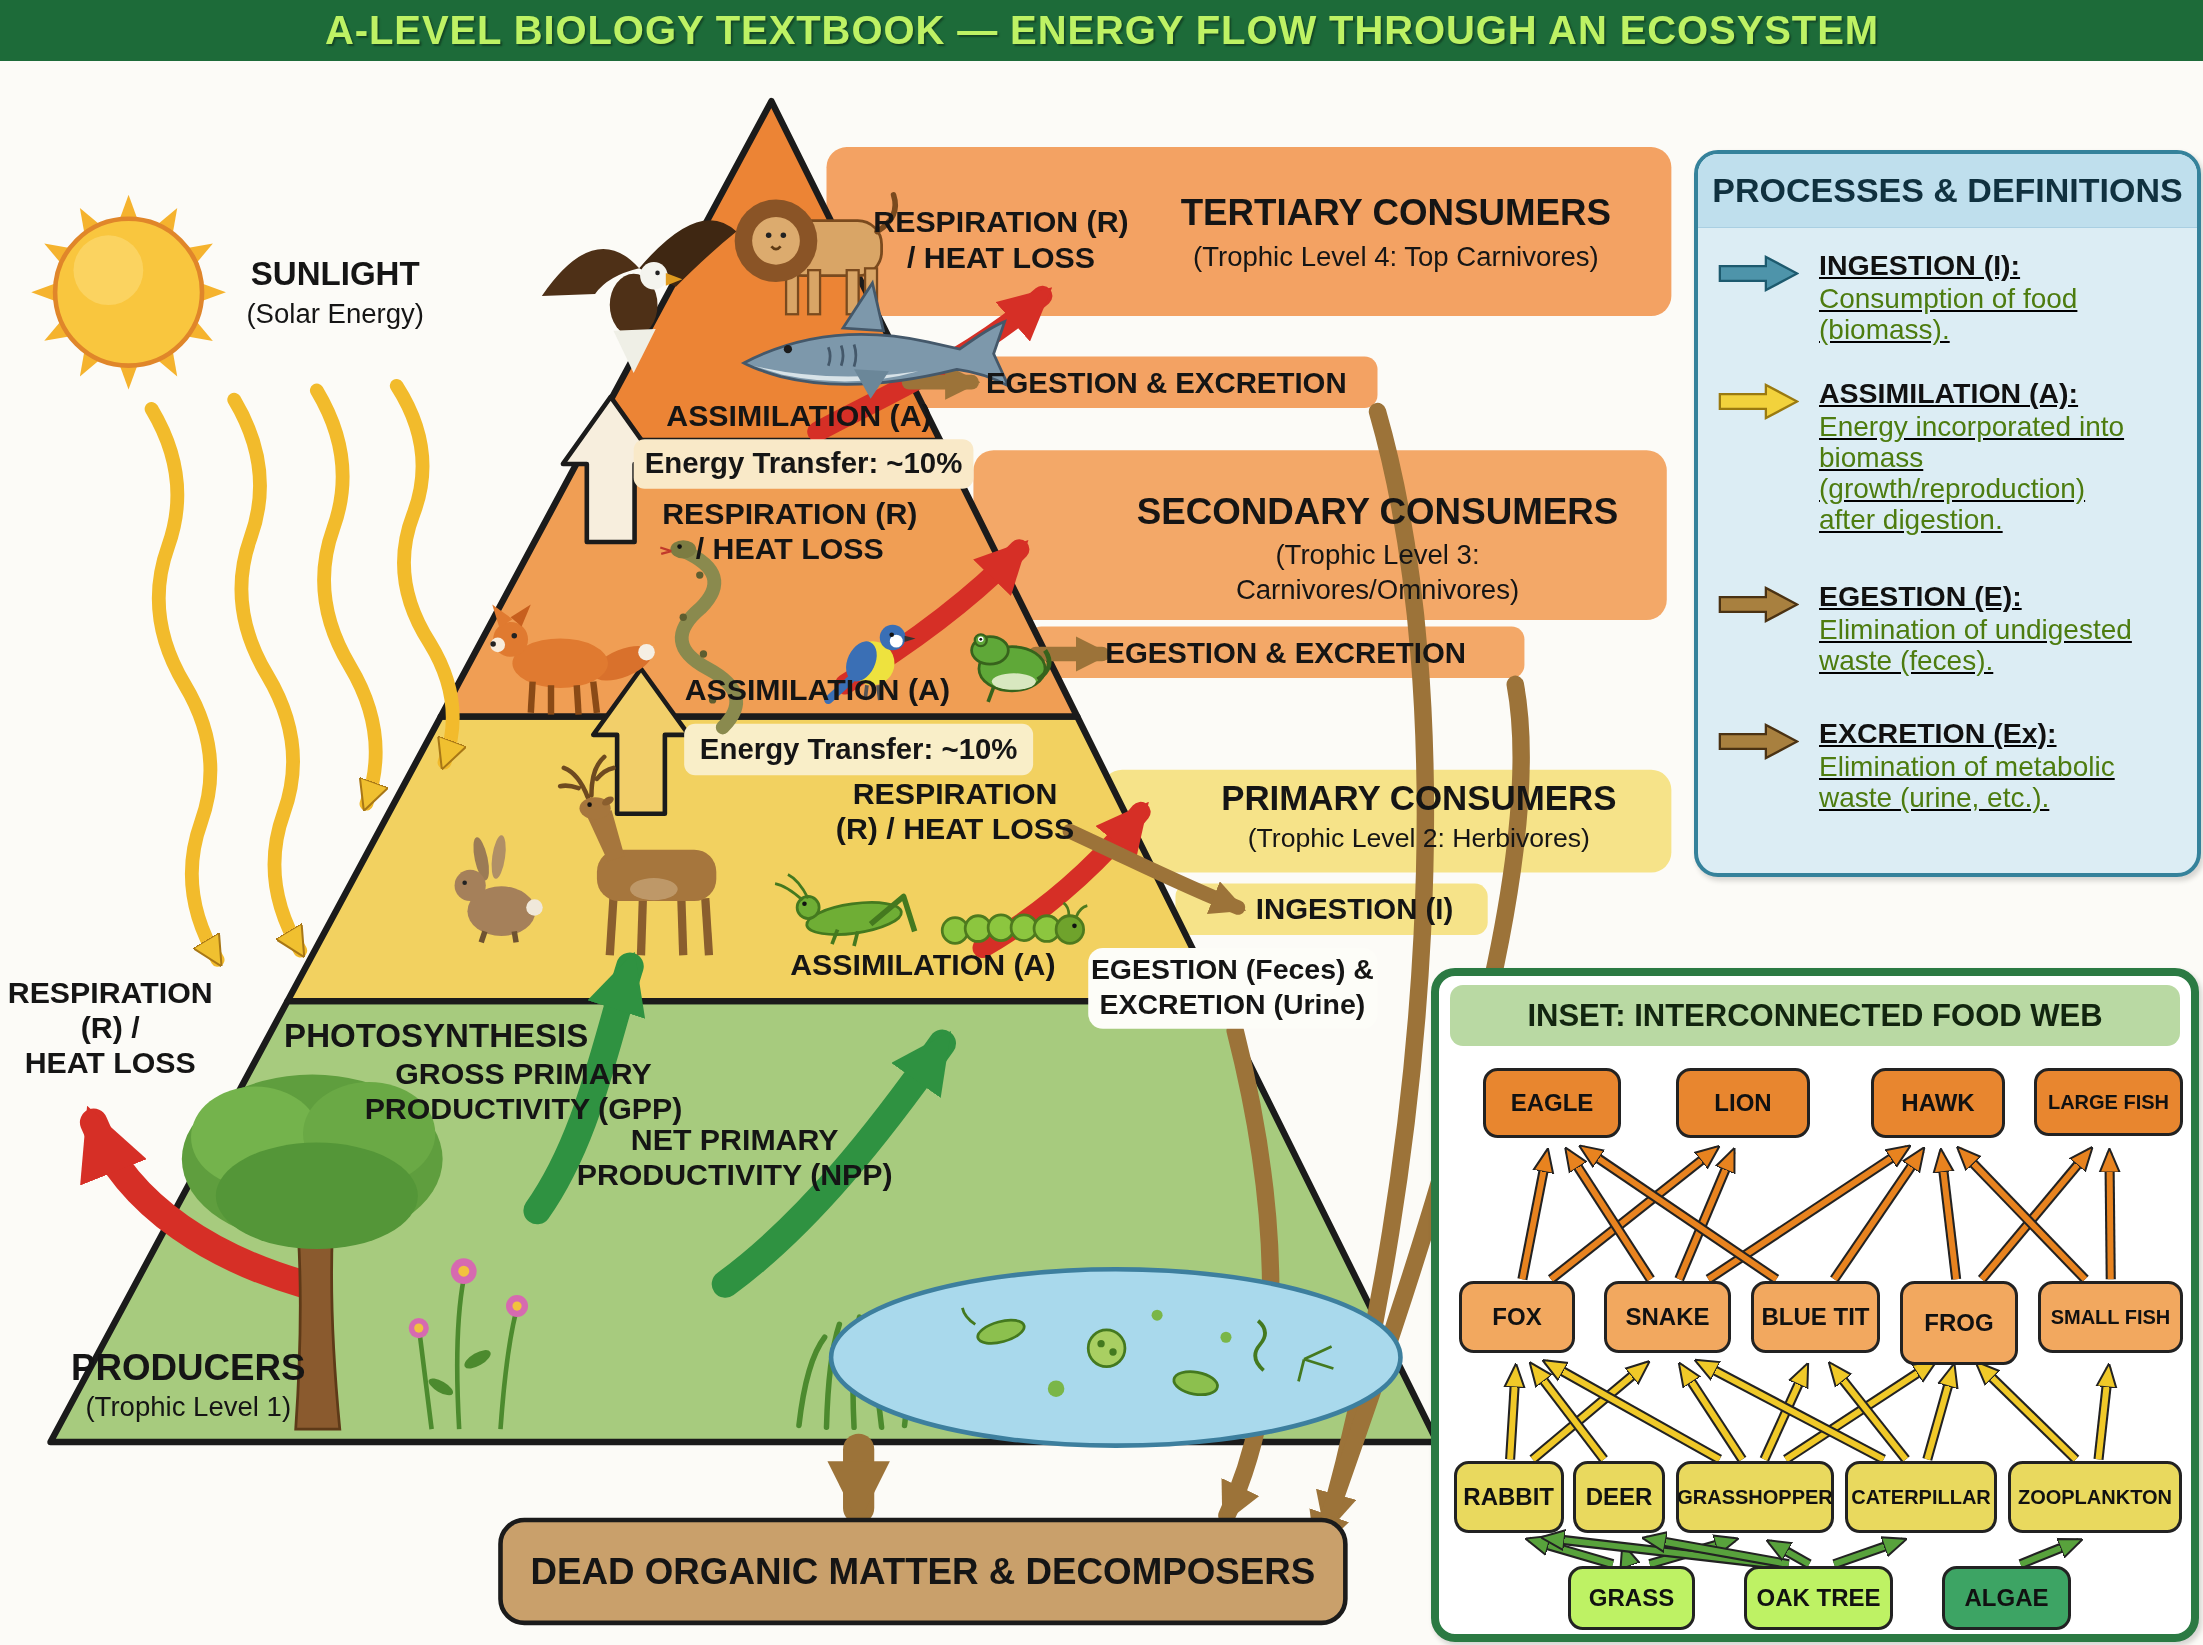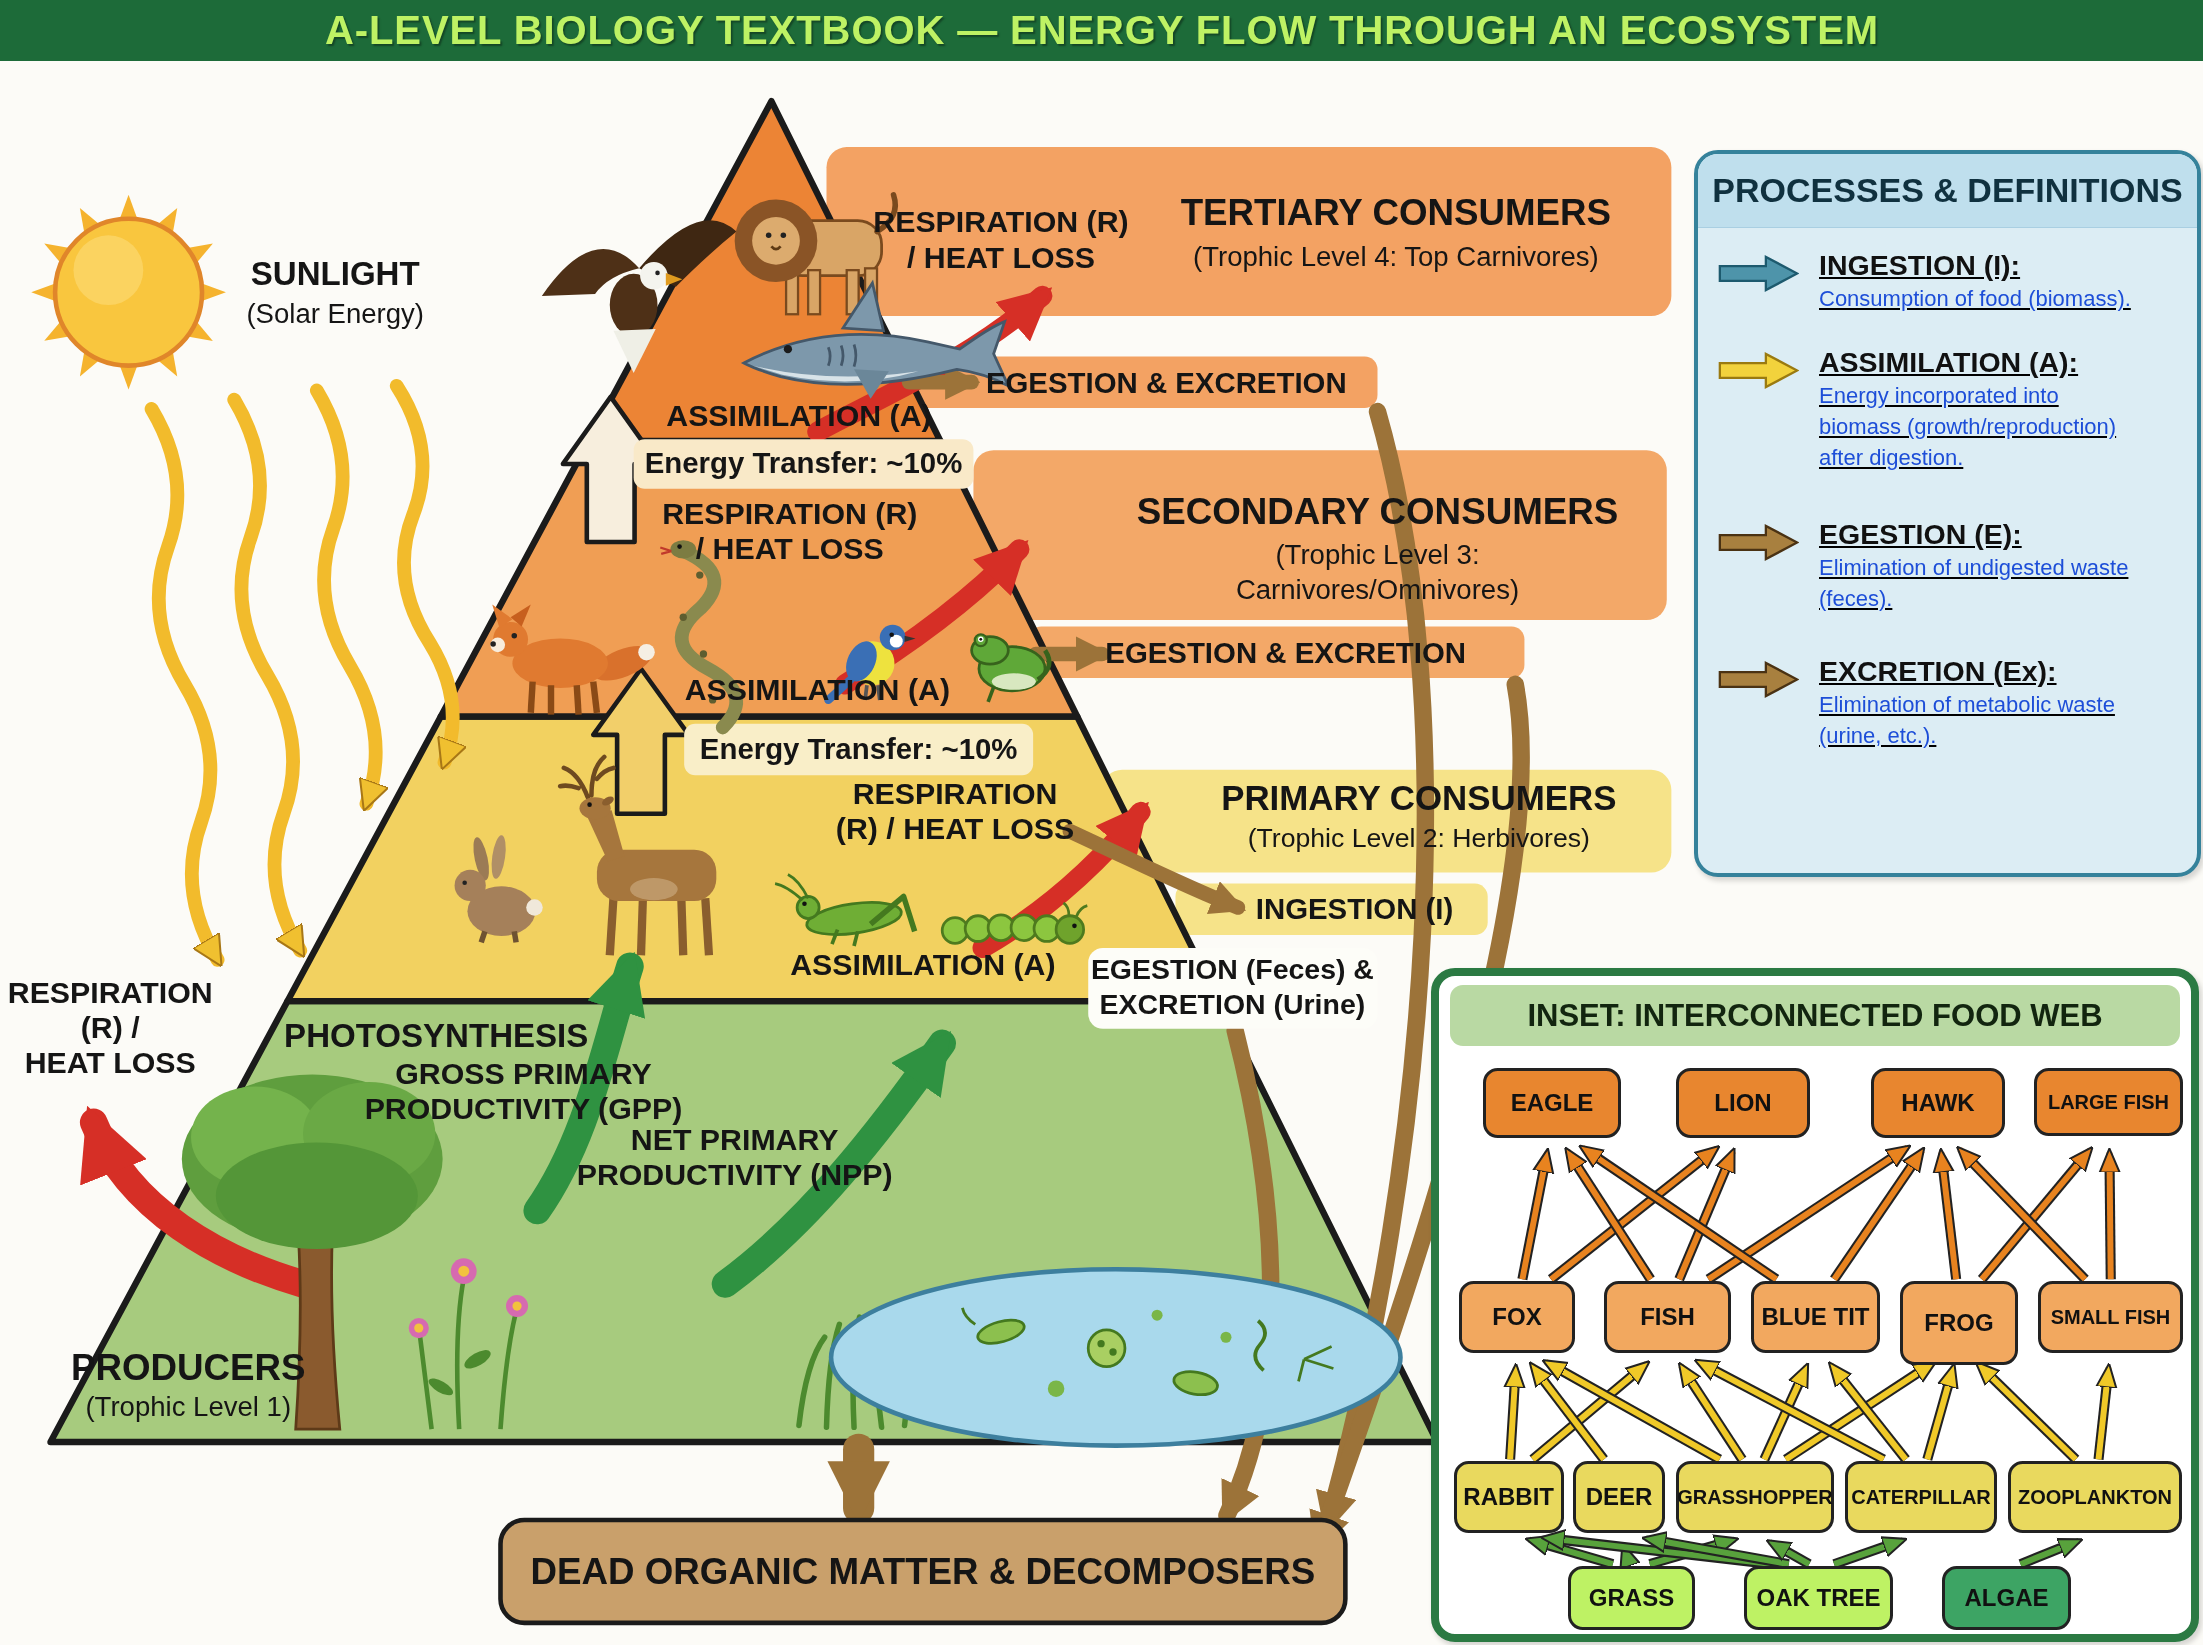--- a/index.html
+++ b/index.html
@@ -23,21 +23,21 @@
   
   #defs-panel{position:absolute;left:1694px;top:150px;width:507px;height:727px;box-sizing:border-box;
               background:#dcedf4;border:4.6px solid #35829b;border-radius:24px;overflow:hidden;
               box-shadow:2.8px 3.7px 5.5px rgba(0,0,0,.15);}
   #defs-header{height:73px;background:#bfdfed;display:flex;align-items:center;justify-content:center;
                border-bottom:1.8px solid #a9cfe2;}
   #defs-header .t{font-size:34px;font-weight:bold;color:#10313f;}
   .def-item{display:flex;gap:20px;padding:0 18.4px 0 20px;text-decoration:underline;}
   .def-item .arr{flex:0 0 81px;margin-top:7.3px;}
   .def-term{font-size:28.5px;font-weight:bold;color:#111;line-height:35px;}
-  .def-desc{font-size:22px;color:#1d4ed8;line-height:31px;width:314px;}
+  .def-desc{font-size:28px;color:#4d7c0f;line-height:31px;width:314px;}
   .mt1{margin-top:20px}.mt2{margin-top:31px}.mt3{margin-top:44px}.mt4{margin-top:40px}
   
   #foodweb-panel{position:absolute;left:1431px;top:968px;width:768px;height:674px;box-sizing:border-box;
                  background:#ffffff;border:8.3px solid #2b7a43;border-radius:24px;
                  box-shadow:2.8px 3.7px 5.5px rgba(0,0,0,.15);}
   #foodweb-header{position:absolute;left:11px;top:9.2px;right:11px;height:61px;background:#b9d9a3;
                   border-radius:13px;display:flex;align-items:center;justify-content:center;z-index:2;}
   #foodweb-header .t{font-size:31px;font-weight:bold;color:#12250f;}
   #foodweb-svg{position:absolute;left:0;top:0;width:100%;height:100%;z-index:1;}
   .wnode{position:absolute;z-index:2;display:flex;align-items:center;justify-content:center;
@@ -481,21 +481,21 @@
     <div id="foodweb-header">
       <span class="t">INSET: INTERCONNECTED FOOD WEB</span>
     </div>
 
     <div class="wnode row0" style="left:44px;top:92px;width:138px;height:70px">EAGLE</div>
     <div class="wnode row0" style="left:237px;top:92px;width:134px;height:70px">LION</div>
     <div class="wnode row0" style="left:432px;top:92px;width:134px;height:70px">HAWK</div>
     <div class="wnode row0 fs22" style="left:595px;top:92px;width:149px;height:68px">LARGE FISH</div>
 
     <div class="wnode row1" style="left:20px;top:305px;width:116px;height:72px">FOX</div>
-    <div class="wnode row1" style="left:165px;top:305px;width:127px;height:72px">FISH</div>
+    <div class="wnode row1" style="left:165px;top:305px;width:127px;height:72px">SNAKE</div>
     <div class="wnode row1" style="left:312px;top:305px;width:129px;height:72px">BLUE TIT</div>
     <div class="wnode row1" style="left:461px;top:305px;width:118px;height:84px">FROG</div>
     <div class="wnode row1 fs22" style="left:599px;top:305px;width:145px;height:72px">SMALL FISH</div>
 
     <div class="wnode row2" style="left:14.7px;top:485px;width:110px;height:72px">RABBIT</div>
     <div class="wnode row2" style="left:134px;top:485px;width:92px;height:72px">DEER</div>
     <div class="wnode row2 fs22" style="left:237px;top:485px;width:158px;height:72px">GRASSHOPPER</div>
     <div class="wnode row2 fs22" style="left:406px;top:485px;width:152px;height:72px">CATERPILLAR</div>
     <div class="wnode row2 fs22" style="left:569px;top:485px;width:174px;height:72px">ZOOPLANKTON</div>
 

